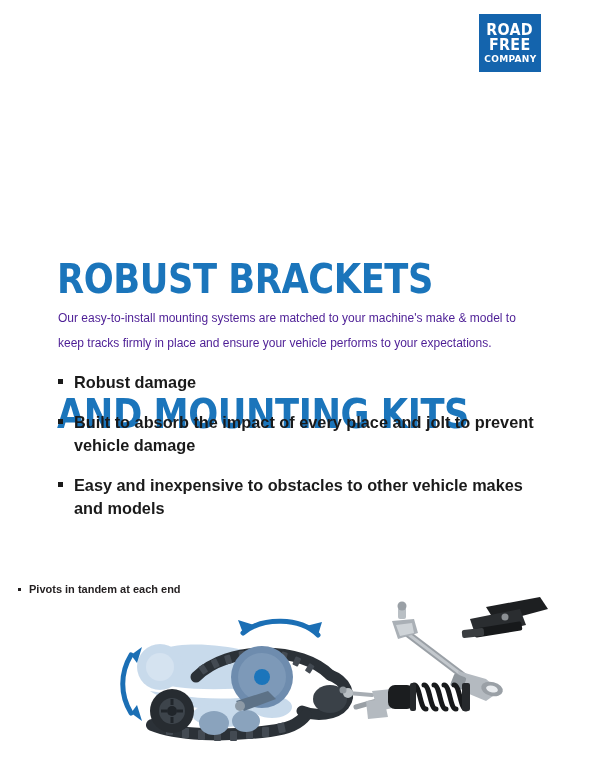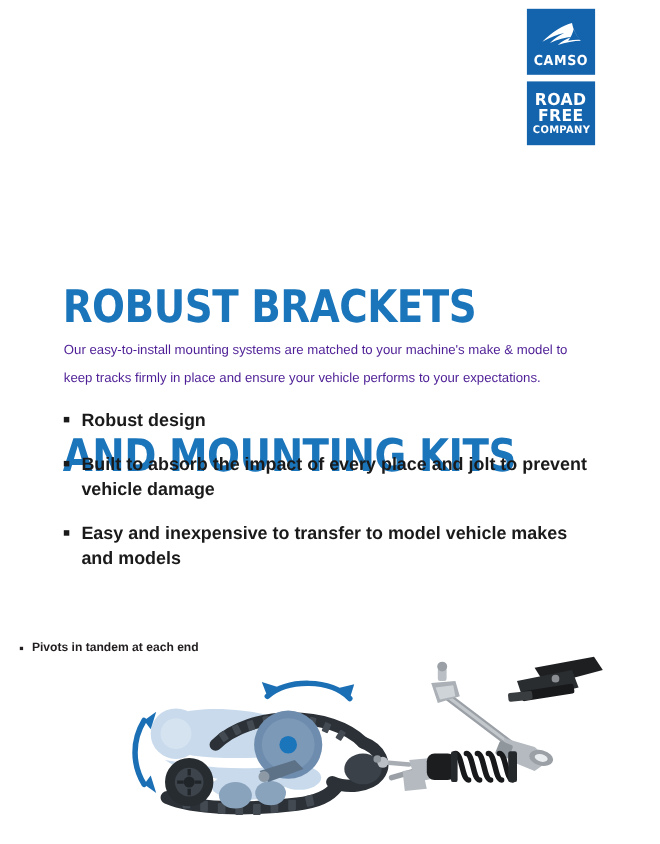--- a/index.html
+++ b/index.html
@@ -150,55 +150,48 @@
     width: 600px;
     height: 172px;
   }
   .fig-svg { display: block; }
 </style>
 </head>
 <body>
 
 <div class="logo-stack">
 
-  <div class="logo-box logo-camso">
-    <svg class="camso-mark" viewBox="0 0 40 26">
-      <path d="M30 1 C22 3 12 9 3 18 C10 14 17 11 23 10 C19 12 14 15 10 19 C17 16 24 14 30 13.5 C26 15 21 17.5 17 21 C24 18.5 32 17 38 17 C33 12 31 6 30 1 Z" fill="#ffffff"></path>
-      <path d="M31.5 6.5 C33 10 35 13.5 38 16.2 C34 16 30 16.3 26.5 17 C29 13.8 30.6 10.2 31.5 6.5 Z" fill="#1464ad"></path>
-    </svg>
-    <div class="camso-word">CAMSO</div>
-  </div>
 
   <div class="logo-box logo-road">
     <div class="road-line road-1">ROAD</div>
     <div class="road-line road-2">FREE</div>
     <div class="road-line road-3">COMPANY</div>
   </div>
 
 </div>
 
 <h1 class="headline">
   <span class="headline-line">ROBUST BRACKETS</span>
   <span class="headline-line">AND MOUNTING KITS</span>
 </h1>
 
 <p class="intro">Our easy-to-install mounting systems are matched to your machine's make &amp; model to keep tracks firmly in place and ensure your vehicle performs to your expectations.</p>
 
 <ul class="bullets">
   <li class="bullet-item">
     <span class="sq"></span>
-    <span>Robust design</span>
+    <span>Robust damage</span>
   </li>
   <li class="bullet-item">
     <span class="sq"></span>
     <span>Built to absorb the impact of every place and jolt to prevent vehicle damage</span>
   </li>
   <li class="bullet-item">
     <span class="sq"></span>
-    <span>Easy and inexpensive to transfer to model vehicle makes and models</span>
+    <span>Easy and inexpensive to obstacles to other vehicle makes and models</span>
   </li>
 </ul>
 
 <div class="footnote">
   <span class="sq"></span>
   <span>Pivots in tandem at each end</span>
 </div>
 
 <div class="figure-area">
   <svg class="fig-svg" width="600" height="172" viewBox="0 0 600 172">

